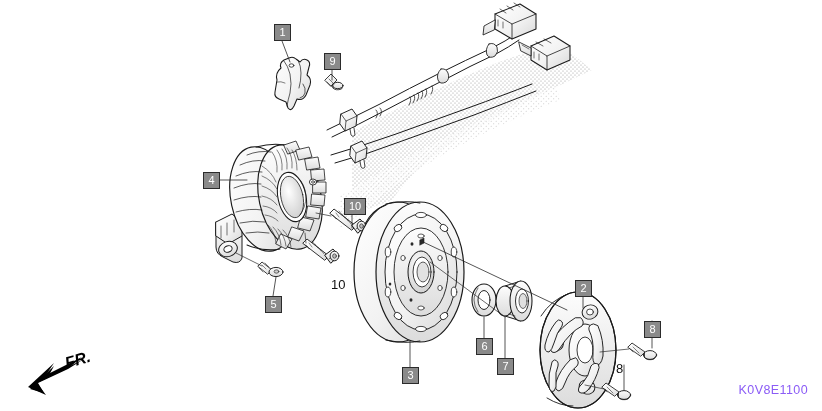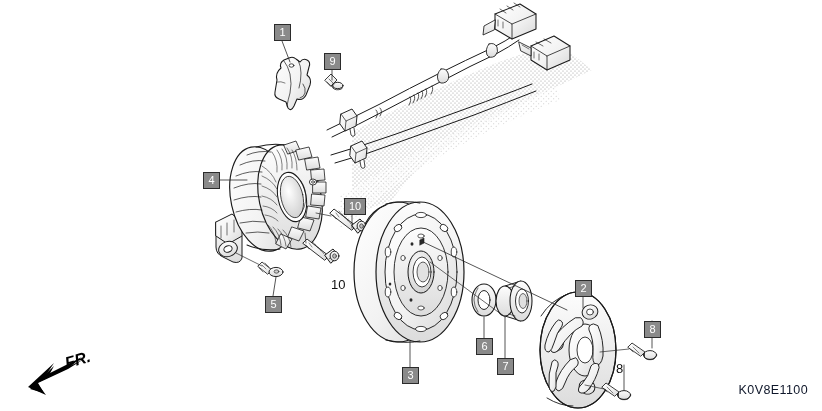--- a/index.html
+++ b/index.html
@@ -46,21 +46,21 @@
     font-size:13px;
     line-height:13px;
     font-family:"Liberation Sans", sans-serif;
     z-index:40;
   }
   
   #drawing-number{
     position:absolute;
     right:14px;
     bottom:14px;
-    color:#0f172a;
+    color:#8b5cf6;
     font-size:12.5px;
     letter-spacing:0.4px;
     font-family:"Liberation Sans", sans-serif;
     z-index:40;
     margin-top:48px;
   }
   
   #fr-marker{
     position:absolute;
     left:24px;

